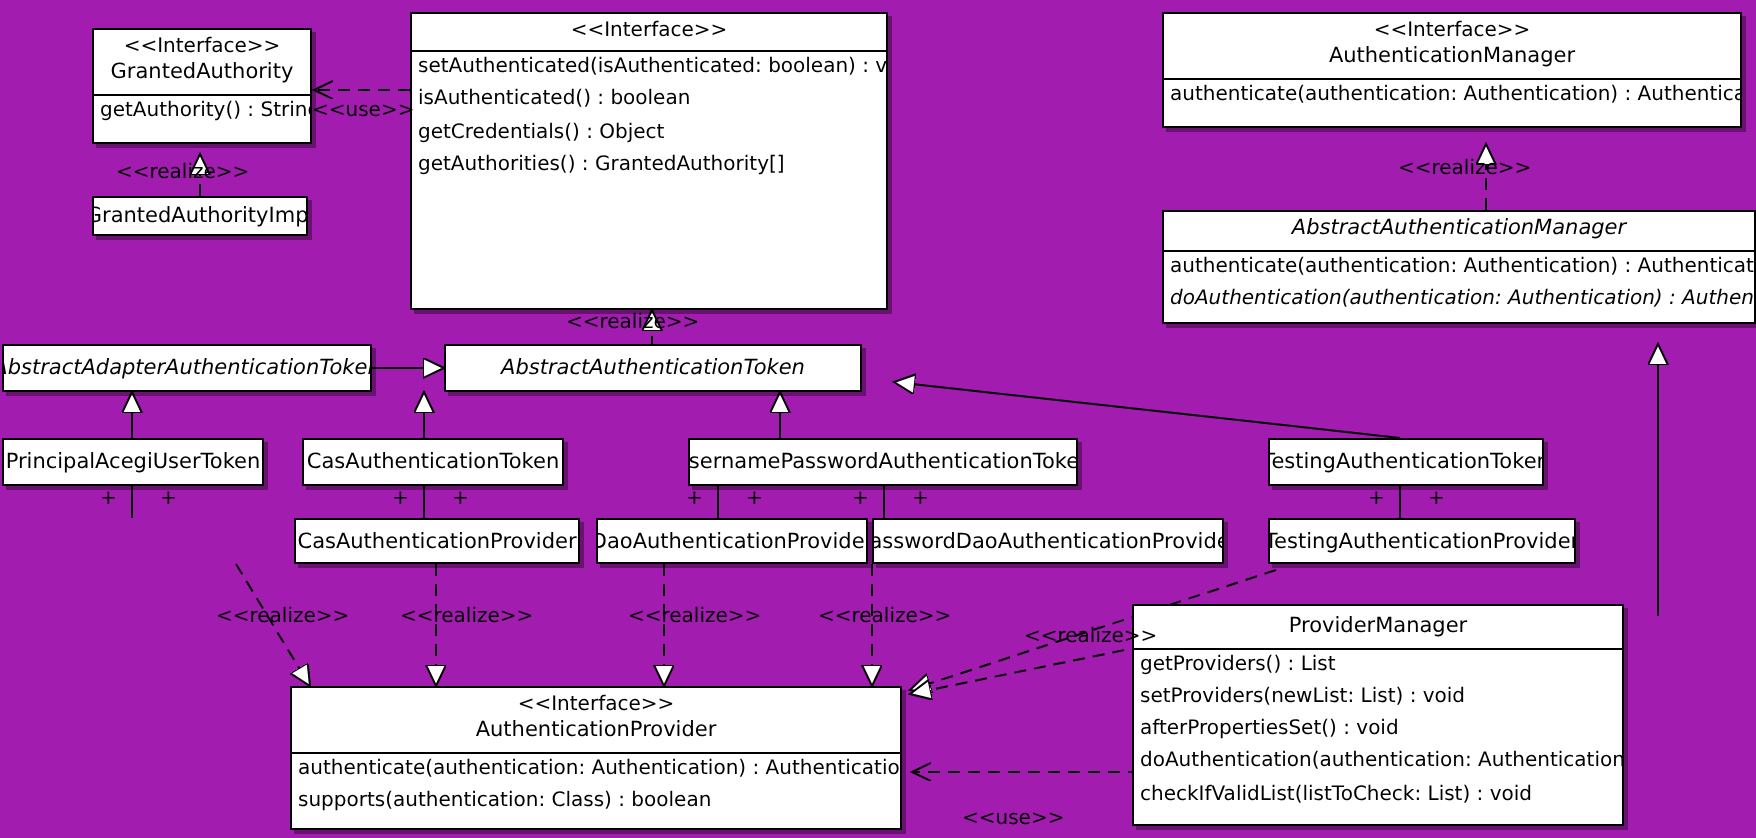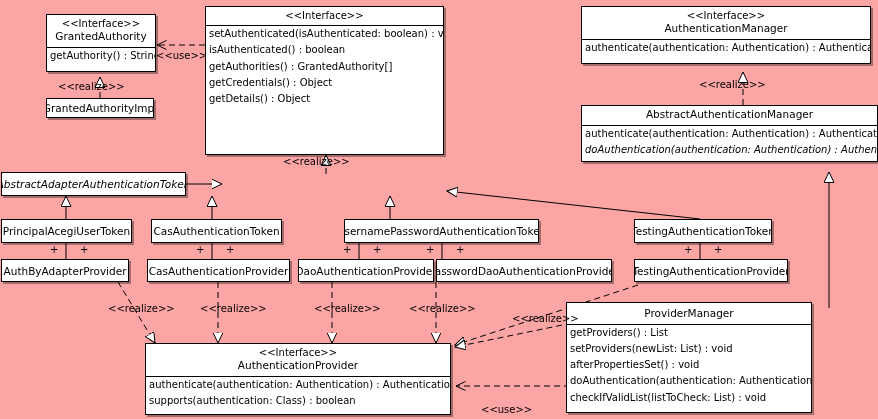--- a/index.html
+++ b/index.html
@@ -10,21 +10,21 @@
     width: 878px;
     height: 419px;
     background: #ececec;
     font-family: "DejaVu Sans", "Liberation Sans", sans-serif;
     overflow: hidden;
   }
   #canvas {
     position: relative;
     width: 878px;
     height: 419px;
-    background: #fca5a5;
+    background: #a21caf;
     overflow: hidden;
   }
   svg.edges {
     position: absolute;
     left: 0;
     top: 0;
     width: 878px;
     height: 419px;
     pointer-events: none;
   }
@@ -45,20 +45,21 @@
     display: block;
     font-size: 10px;
     white-space: nowrap;
   }
   .uml .hdr .nm {
     display: block;
     font-size: 10.5px;
     white-space: nowrap;
   }
   .uml.abstract .hdr .nm {
+    font-style: italic;
   }
   .uml .divider {
     border-top: 1px solid #000000;
     height: 0;
     font-size: 0;
     line-height: 0;
   }
   .uml .ops {
     padding: 0;
   }
@@ -211,23 +212,22 @@
   </div>
 
   <div class="uml" style="left:205px; top:6px; width:239px; height:149px;">
     <div class="hdr">
       <span class="stereo">&lt;&lt;Interface&gt;&gt;</span>
     </div>
     <div class="divider"></div>
     <div class="ops">
       <div class="op">setAuthenticated(isAuthenticated: boolean) : void</div>
       <div class="op">isAuthenticated() : boolean</div>
+      <div class="op">getCredentials() : Object</div>
       <div class="op">getAuthorities() : GrantedAuthority[]</div>
-      <div class="op">getCredentials() : Object</div>
-      <div class="op">getDetails() : Object</div>
     </div>
   </div>
 
   <div class="uml" style="left:581px; top:6px; width:290px; height:58px;">
     <div class="hdr">
       <span class="stereo">&lt;&lt;Interface&gt;&gt;</span>
       <span class="nm">AuthenticationManager</span>
     </div>
     <div class="divider"></div>
     <div class="ops">
@@ -243,40 +243,40 @@
     <div class="ops">
       <div class="op">authenticate(authentication: Authentication) : Authentication</div>
       <div class="op ital">doAuthentication(authentication: Authentication) : Authentication</div>
     </div>
   </div>
 
   <div class="uml simple abstract" style="left:1px; top:172px; width:185px; height:24px;">
     <span class="nm">AbstractAdapterAuthenticationToken</span>
   </div>
 
+  <div class="uml simple abstract" style="left:222px; top:172px; width:209px; height:24px;">
+    <span class="nm">AbstractAuthenticationToken</span>
+  </div>
 
   <div class="uml simple" style="left:151px; top:219px; width:131px; height:24px;">
     <span class="nm">CasAuthenticationToken</span>
   </div>
 
   <div class="uml simple" style="left:1px; top:219px; width:131px; height:24px;">
     <span class="nm">PrincipalAcegiUserToken</span>
   </div>
 
   <div class="uml simple" style="left:344px; top:219px; width:195px; height:24px;">
     <span class="nm">UsernamePasswordAuthenticationToken</span>
   </div>
 
   <div class="uml simple" style="left:634px; top:219px; width:138px; height:24px;">
     <span class="nm">TestingAuthenticationToken</span>
   </div>
 
-  <div class="uml simple" style="left:1px; top:259px; width:128px; height:23px;">
-    <span class="nm">AuthByAdapterProvider</span>
-  </div>
 
   <div class="uml simple" style="left:147px; top:259px; width:143px; height:23px;">
     <span class="nm">CasAuthenticationProvider</span>
   </div>
 
   <div class="uml simple" style="left:298px; top:259px; width:136px; height:23px;">
     <span class="nm">DaoAuthenticationProvider</span>
   </div>
 
   <div class="uml simple" style="left:436px; top:259px; width:176px; height:23px;">

